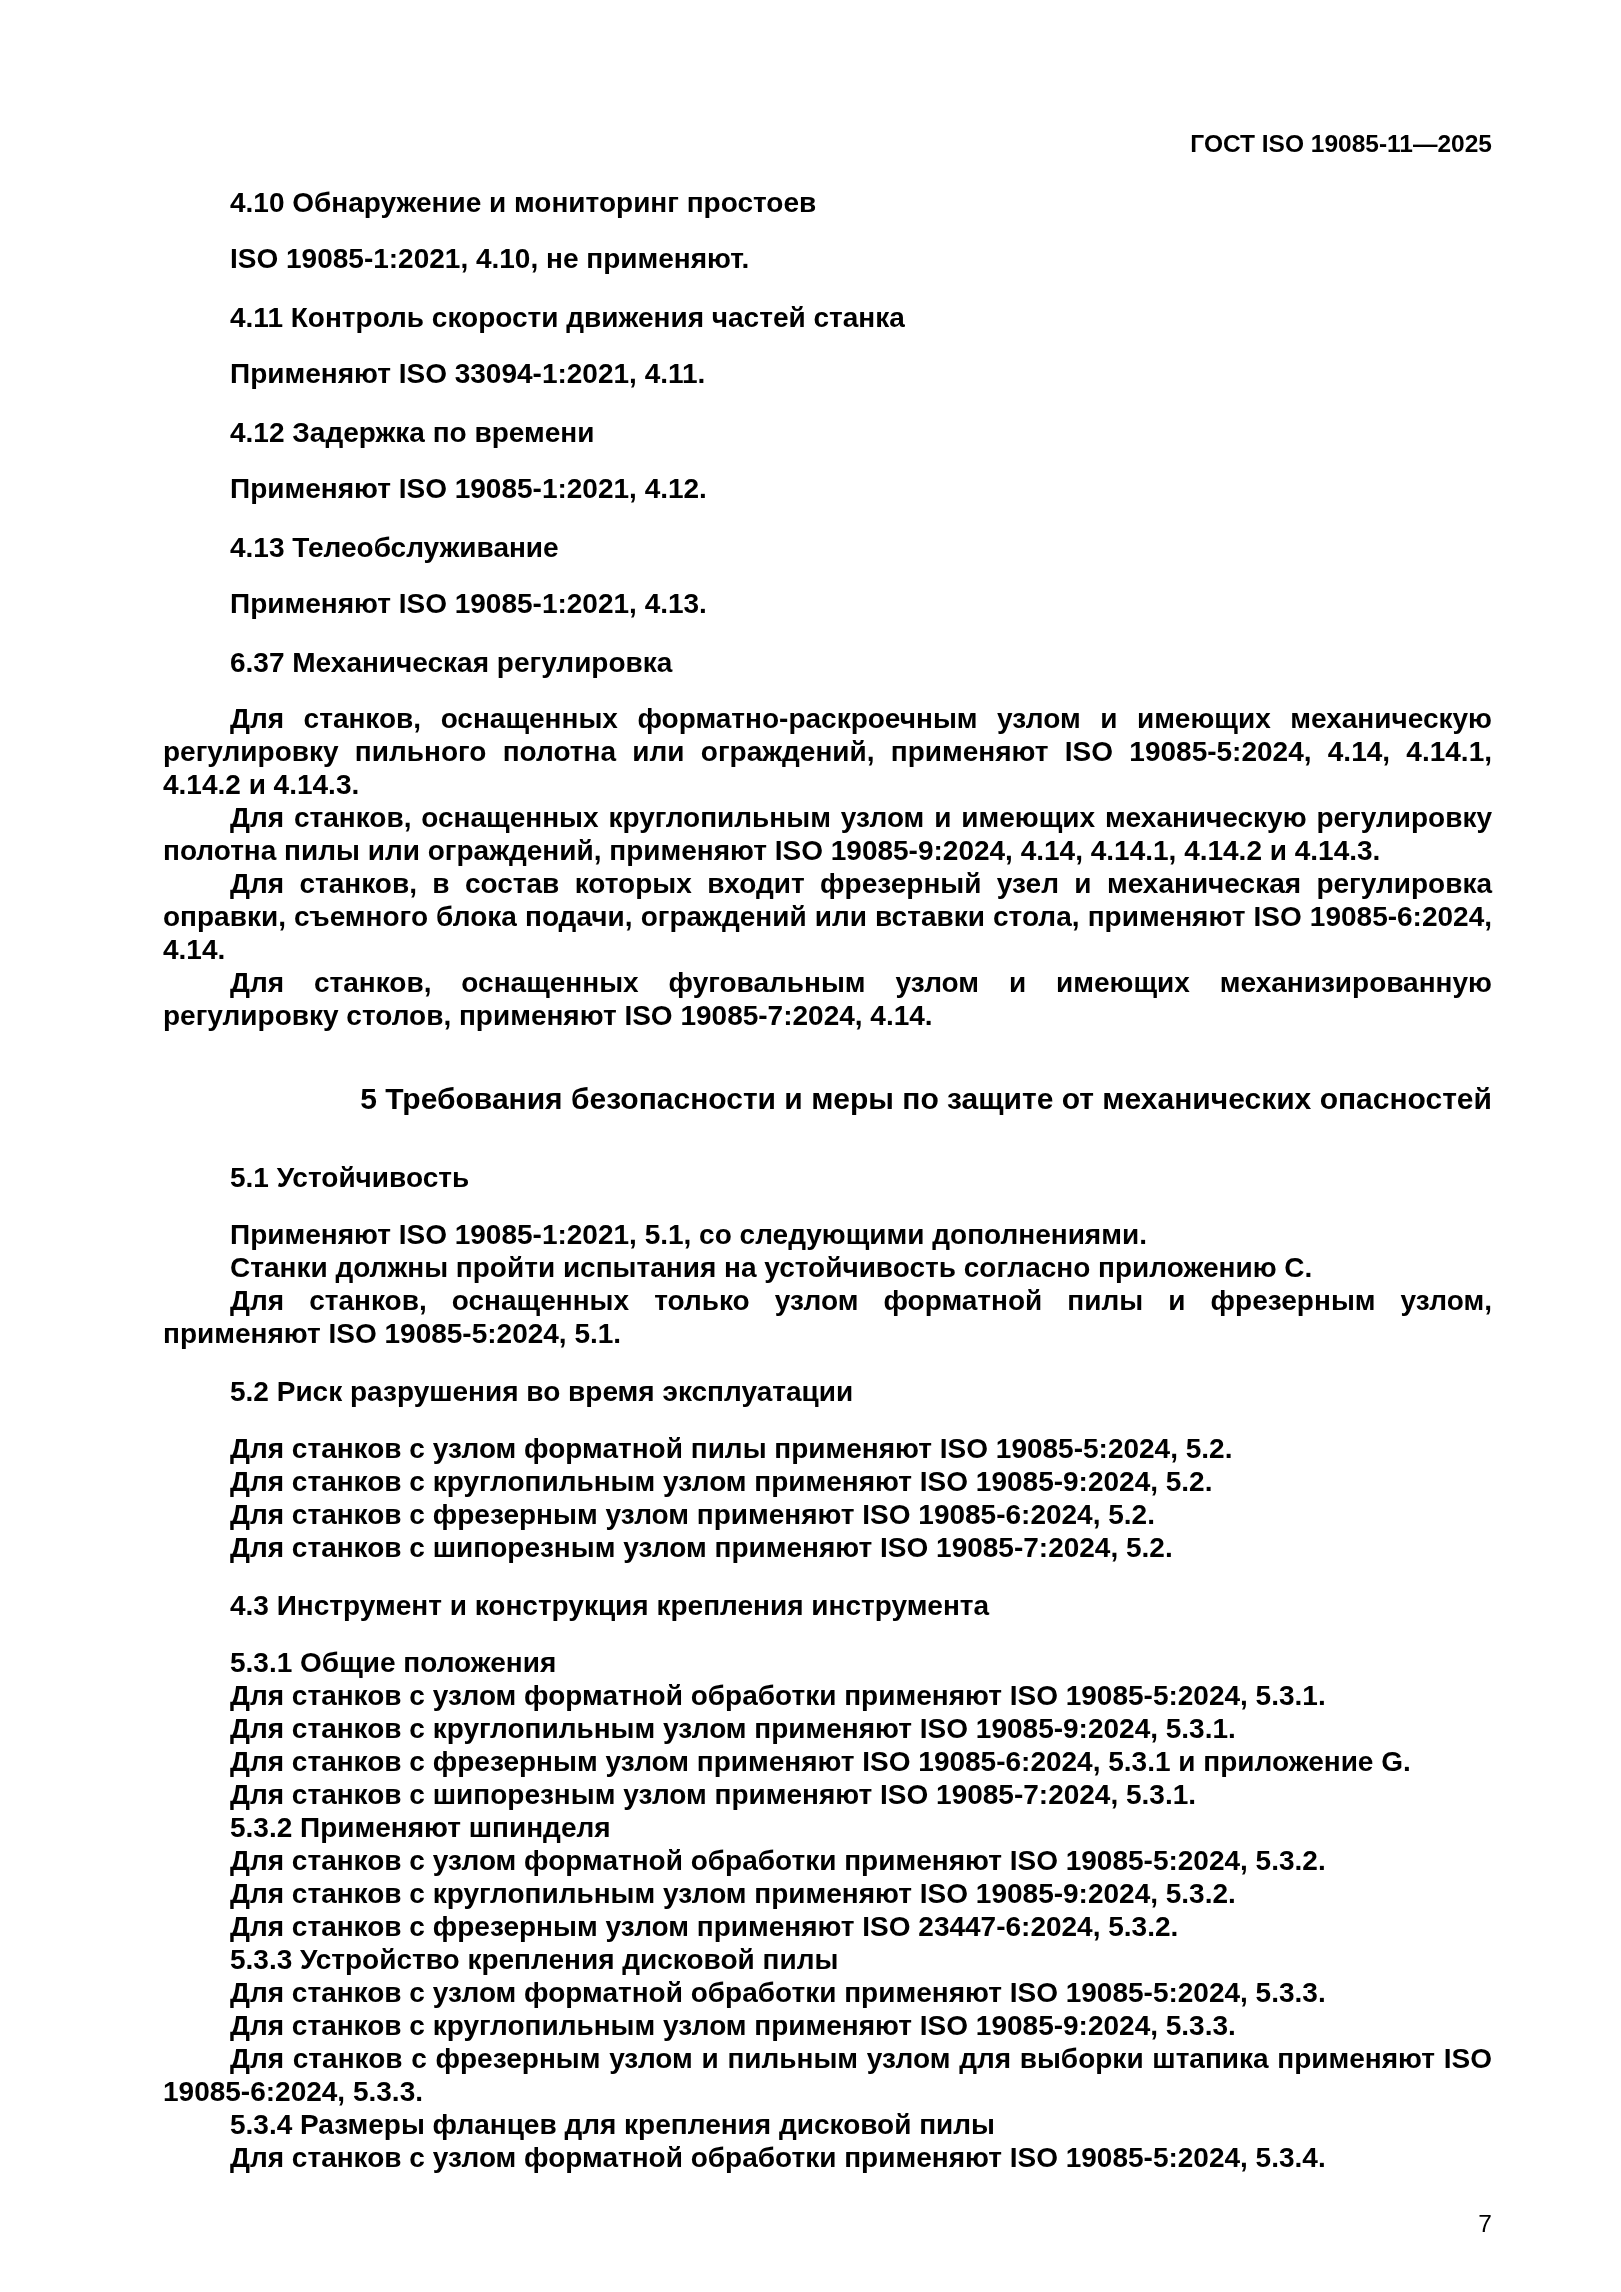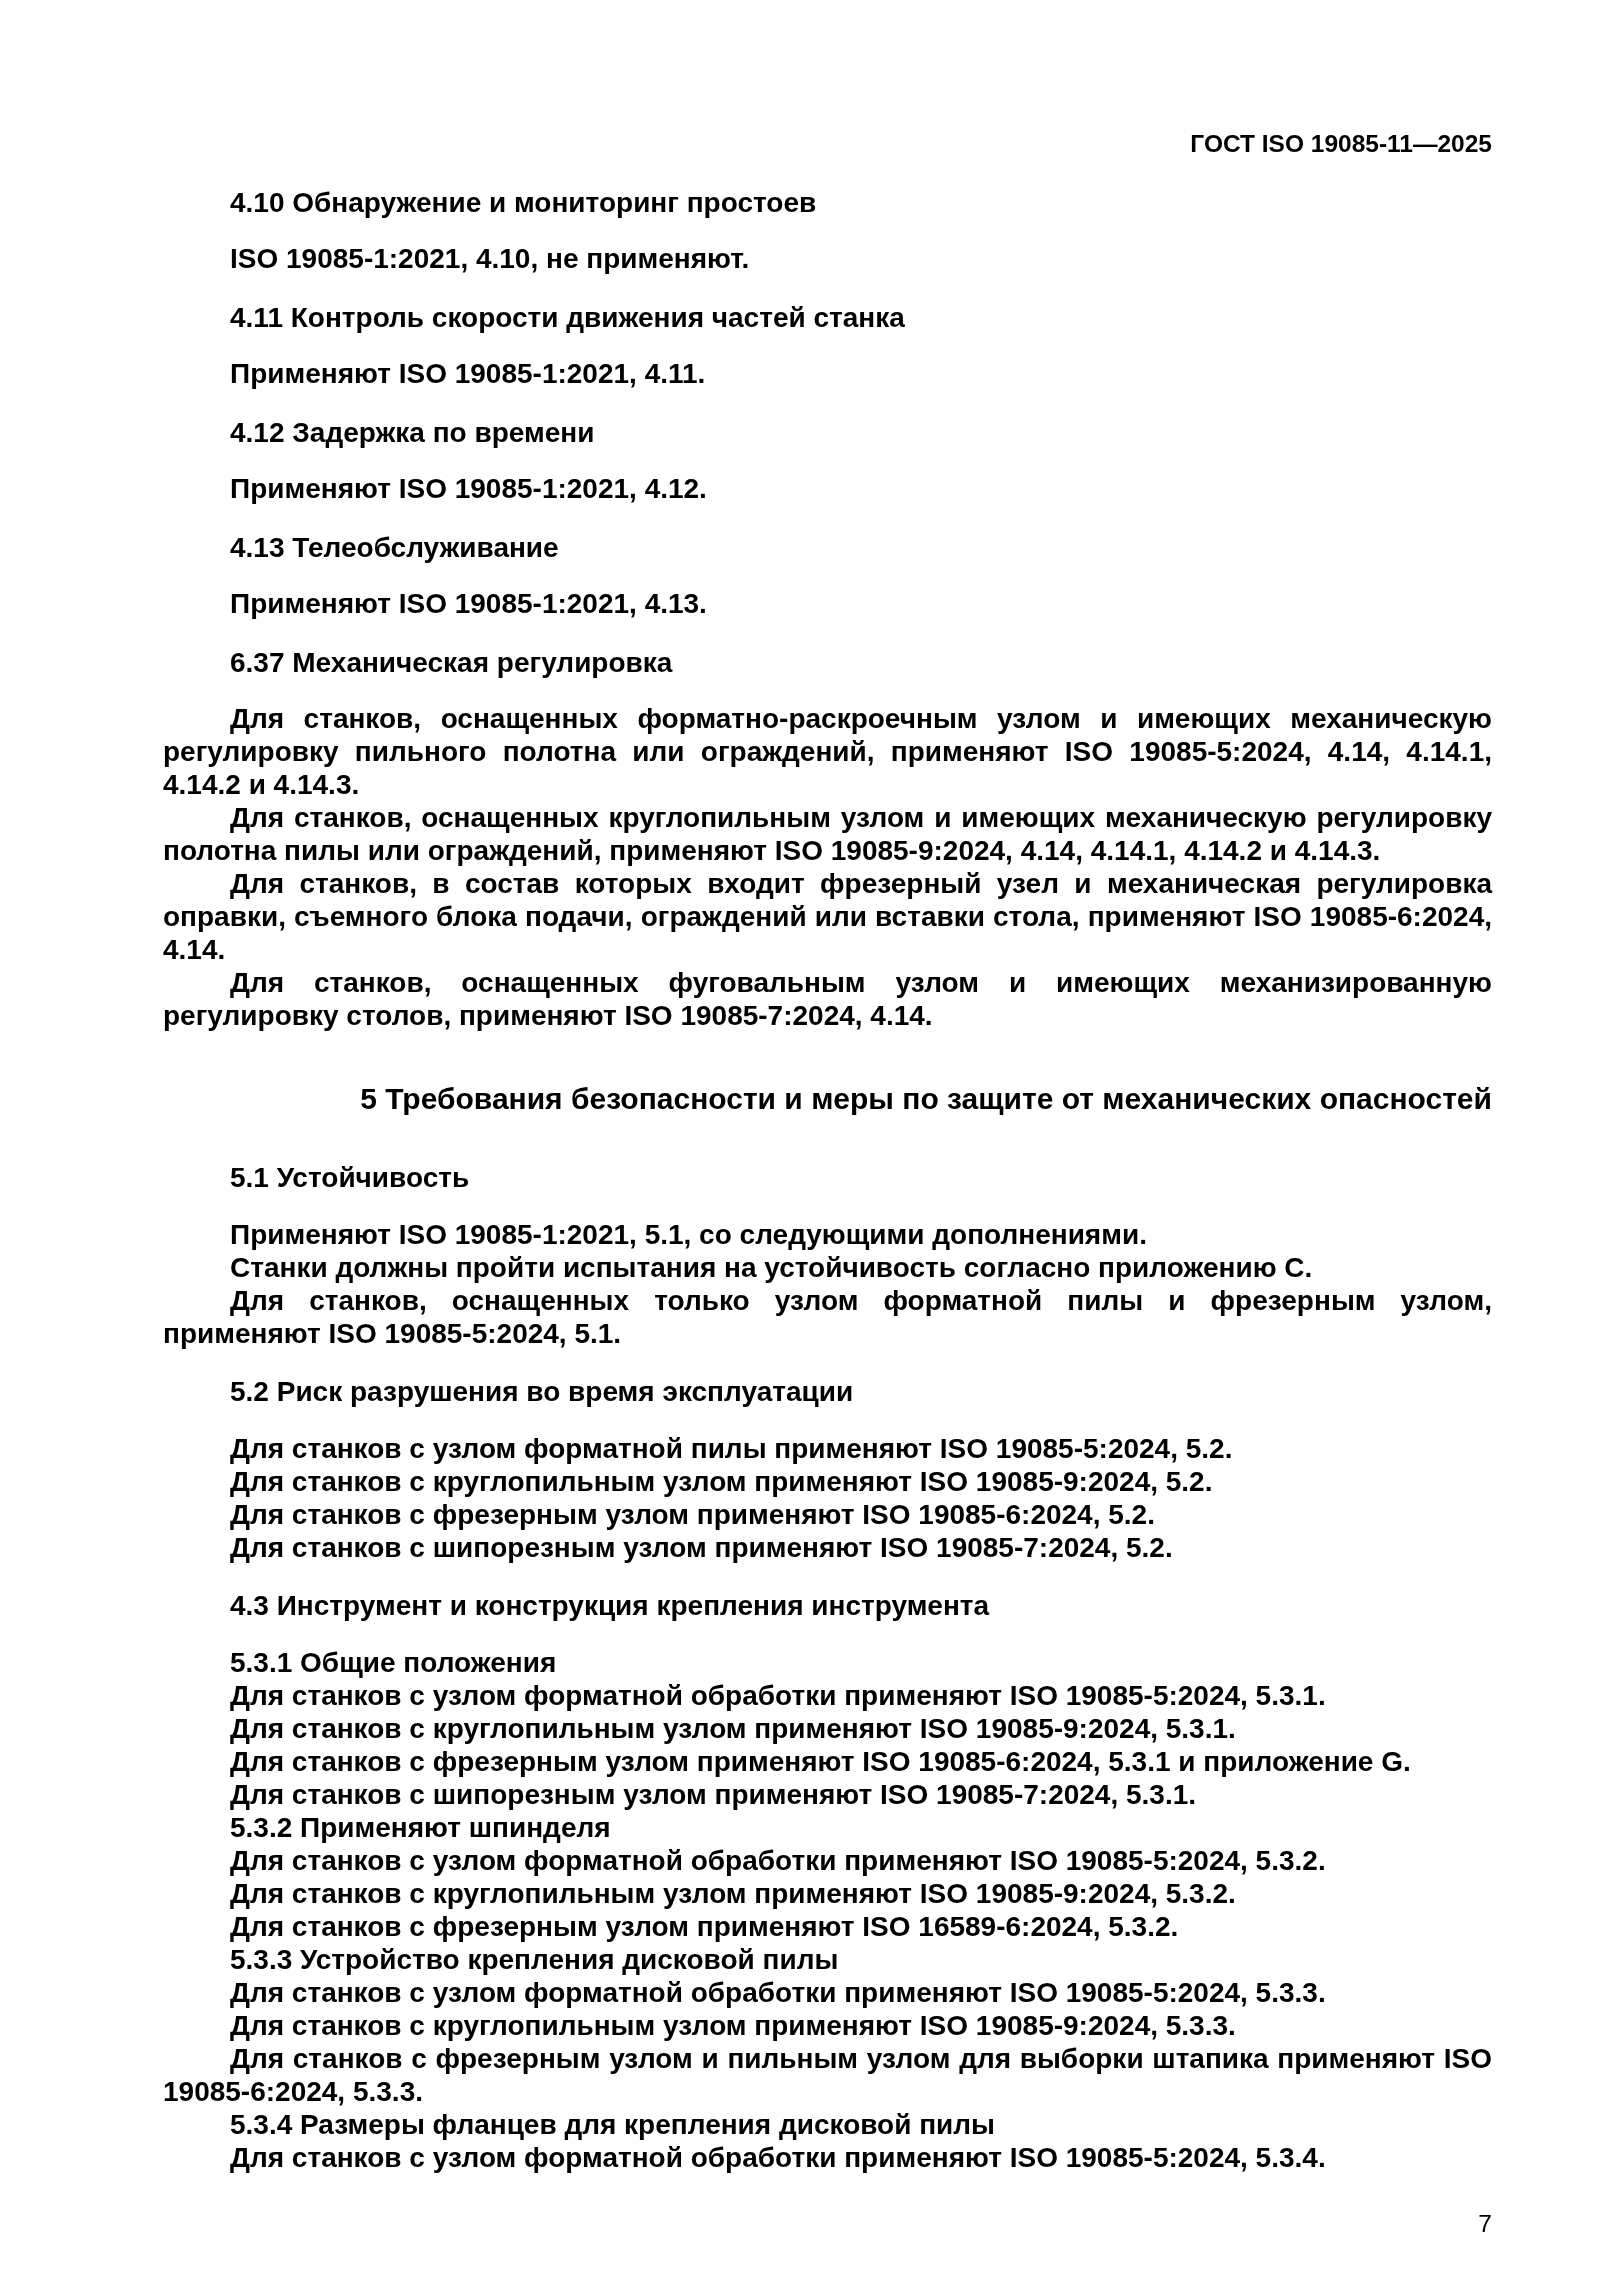--- a/index.html
+++ b/index.html
@@ -58,21 +58,21 @@
 </head>
 <body>
 
 <div class="page">
   <div class="doc-header">ГОСТ ISO 19085-11—2025</div>
 
   <div class="doc-body">
       <div class="blk h3">4.10 Обнаружение и мониторинг простоев</div>
       <div class="blk p">ISO 19085-1:2021, 4.10, не применяют.</div>
       <div class="blk h3">4.11 Контроль скорости движения частей станка</div>
-      <div class="blk p">Применяют ISO 19085-1:2021, 4.11.</div>
+      <div class="blk p">Применяют ISO 33094-1:2021, 4.11.</div>
       <div class="blk h3">4.12 Задержка по времени</div>
       <div class="blk p">Применяют ISO 19085-1:2021, 4.12.</div>
       <div class="blk h3">4.13 Телеобслуживание</div>
       <div class="blk p">Применяют ISO 19085-1:2021, 4.13.</div>
       <div class="blk h3">6.37 Механическая регулировка</div>
       <div class="blk p">Для станков, оснащенных форматно-раскроечным узлом и имеющих механическую регулировку пильного полотна или ограждений, применяют ISO 19085-5:2024, 4.14, 4.14.1, 4.14.2 и 4.14.3.</div>
       <div class="blk p">Для станков, оснащенных круглопильным узлом и имеющих механическую регулировку полотна пилы или ограждений, применяют ISO 19085-9:2024, 4.14, 4.14.1, 4.14.2 и 4.14.3.</div>
       <div class="blk p">Для станков, в состав которых входит фрезерный узел и механическая регулировка оправки, съемного блока подачи, ограждений или вставки стола, применяют ISO 19085-6:2024, 4.14.</div>
       <div class="blk p">Для станков, оснащенных фуговальным узлом и имеющих механизированную регулировку столов, применяют ISO 19085-7:2024, 4.14.</div>
       <div class="blk h2">5 Требования безопасности и меры по защите от механических опасностей</div>
@@ -87,21 +87,21 @@
       <div class="blk p">Для станков с шипорезным узлом применяют ISO 19085-7:2024, 5.2.</div>
       <div class="blk h3">4.3 Инструмент и конструкция крепления инструмента</div>
       <div class="blk h4">5.3.1 Общие положения</div>
       <div class="blk p">Для станков с узлом форматной обработки применяют ISO 19085-5:2024, 5.3.1.</div>
       <div class="blk p">Для станков с круглопильным узлом применяют ISO 19085-9:2024, 5.3.1.</div>
       <div class="blk p">Для станков с фрезерным узлом применяют ISO 19085-6:2024, 5.3.1 и приложение G.</div>
       <div class="blk p">Для станков с шипорезным узлом применяют ISO 19085-7:2024, 5.3.1.</div>
       <div class="blk h4">5.3.2 Применяют шпинделя</div>
       <div class="blk p">Для станков с узлом форматной обработки применяют ISO 19085-5:2024, 5.3.2.</div>
       <div class="blk p">Для станков с круглопильным узлом применяют ISO 19085-9:2024, 5.3.2.</div>
-      <div class="blk p">Для станков с фрезерным узлом применяют ISO 16589-6:2024, 5.3.2.</div>
+      <div class="blk p">Для станков с фрезерным узлом применяют ISO 23447-6:2024, 5.3.2.</div>
       <div class="blk h4">5.3.3 Устройство крепления дисковой пилы</div>
       <div class="blk p">Для станков с узлом форматной обработки применяют ISO 19085-5:2024, 5.3.3.</div>
       <div class="blk p">Для станков с круглопильным узлом применяют ISO 19085-9:2024, 5.3.3.</div>
       <div class="blk p">Для станков с фрезерным узлом и пильным узлом для выборки штапика применяют ISO 19085-6:2024, 5.3.3.</div>
       <div class="blk h4">5.3.4 Размеры фланцев для крепления дисковой пилы</div>
       <div class="blk p">Для станков с узлом форматной обработки применяют ISO 19085-5:2024, 5.3.4.</div>
     </div>
 
   <div class="page-footer">7</div>
 </div>

